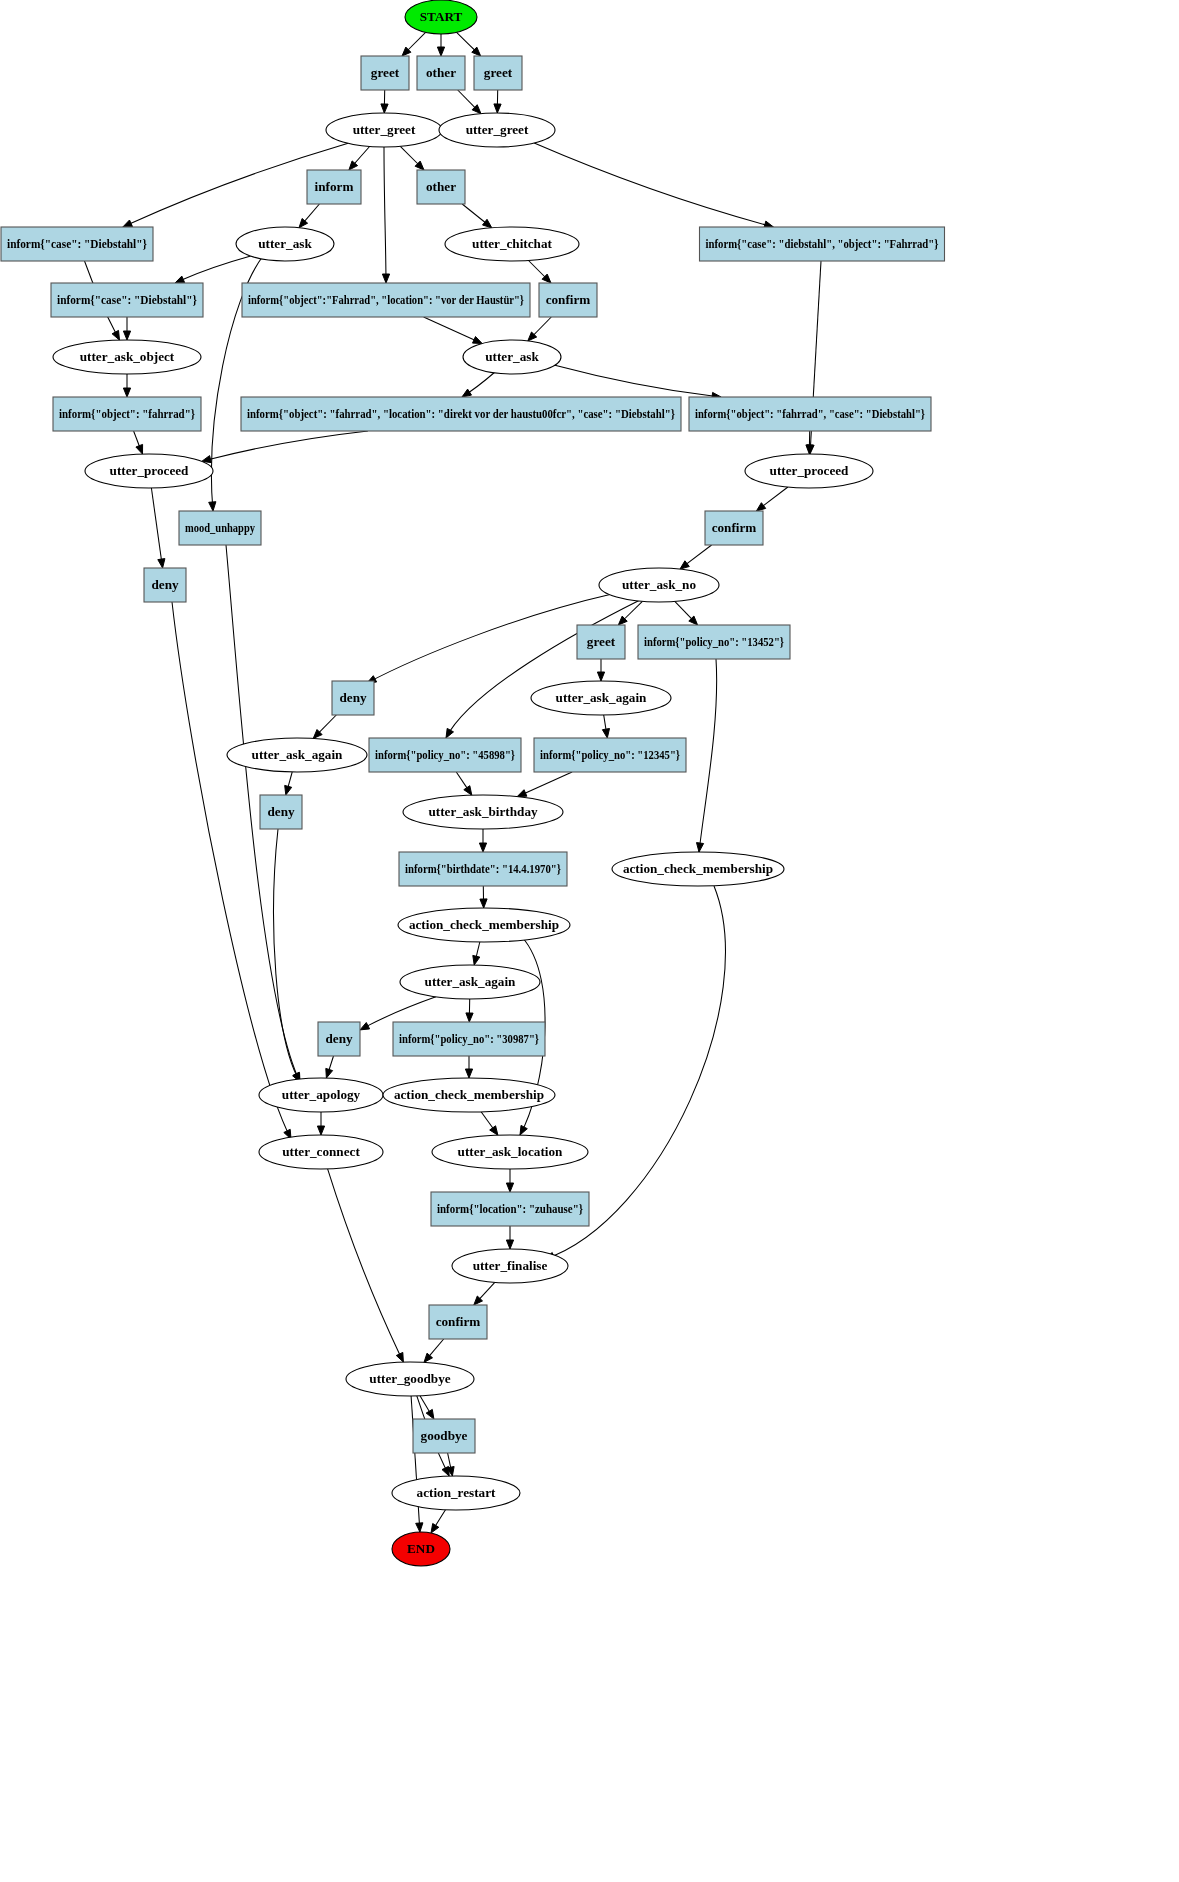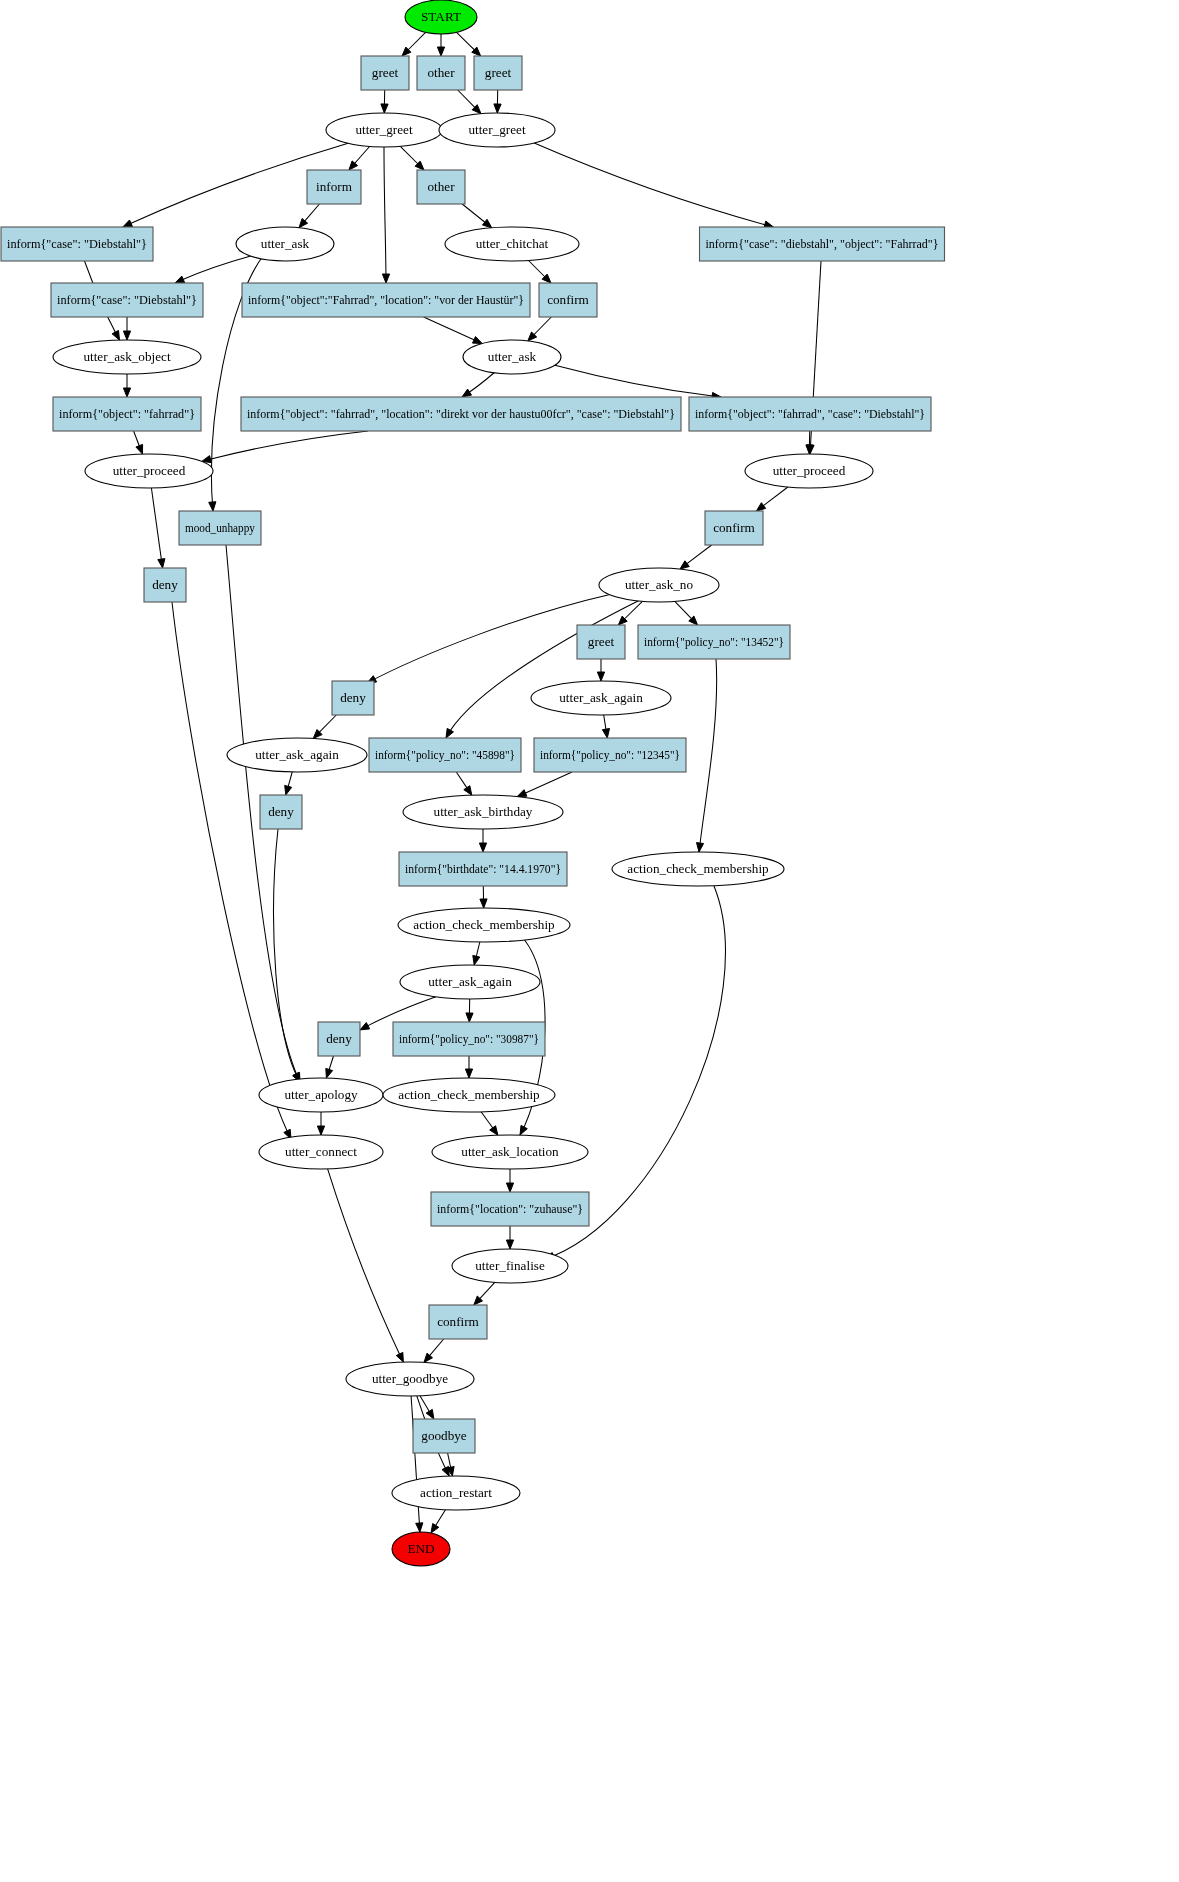--- a/index.html
+++ b/index.html
@@ -10,20 +10,21 @@
   body {
     width: 1179px;
     height: 1882px;
     font-family: "Liberation Serif", serif;
     overflow: hidden;
   }
   #graph-root {
     position: relative;
     width: 1179px;
     height: 1520px;
+    font-weight: bold;
   }
   svg#flow-svg {
     display: block;
     width: 1179px;
     height: 1882px;
   }
   .node-ellipse {
     fill: #ffffff;
     stroke: #000000;
     stroke-width: 1.1;

